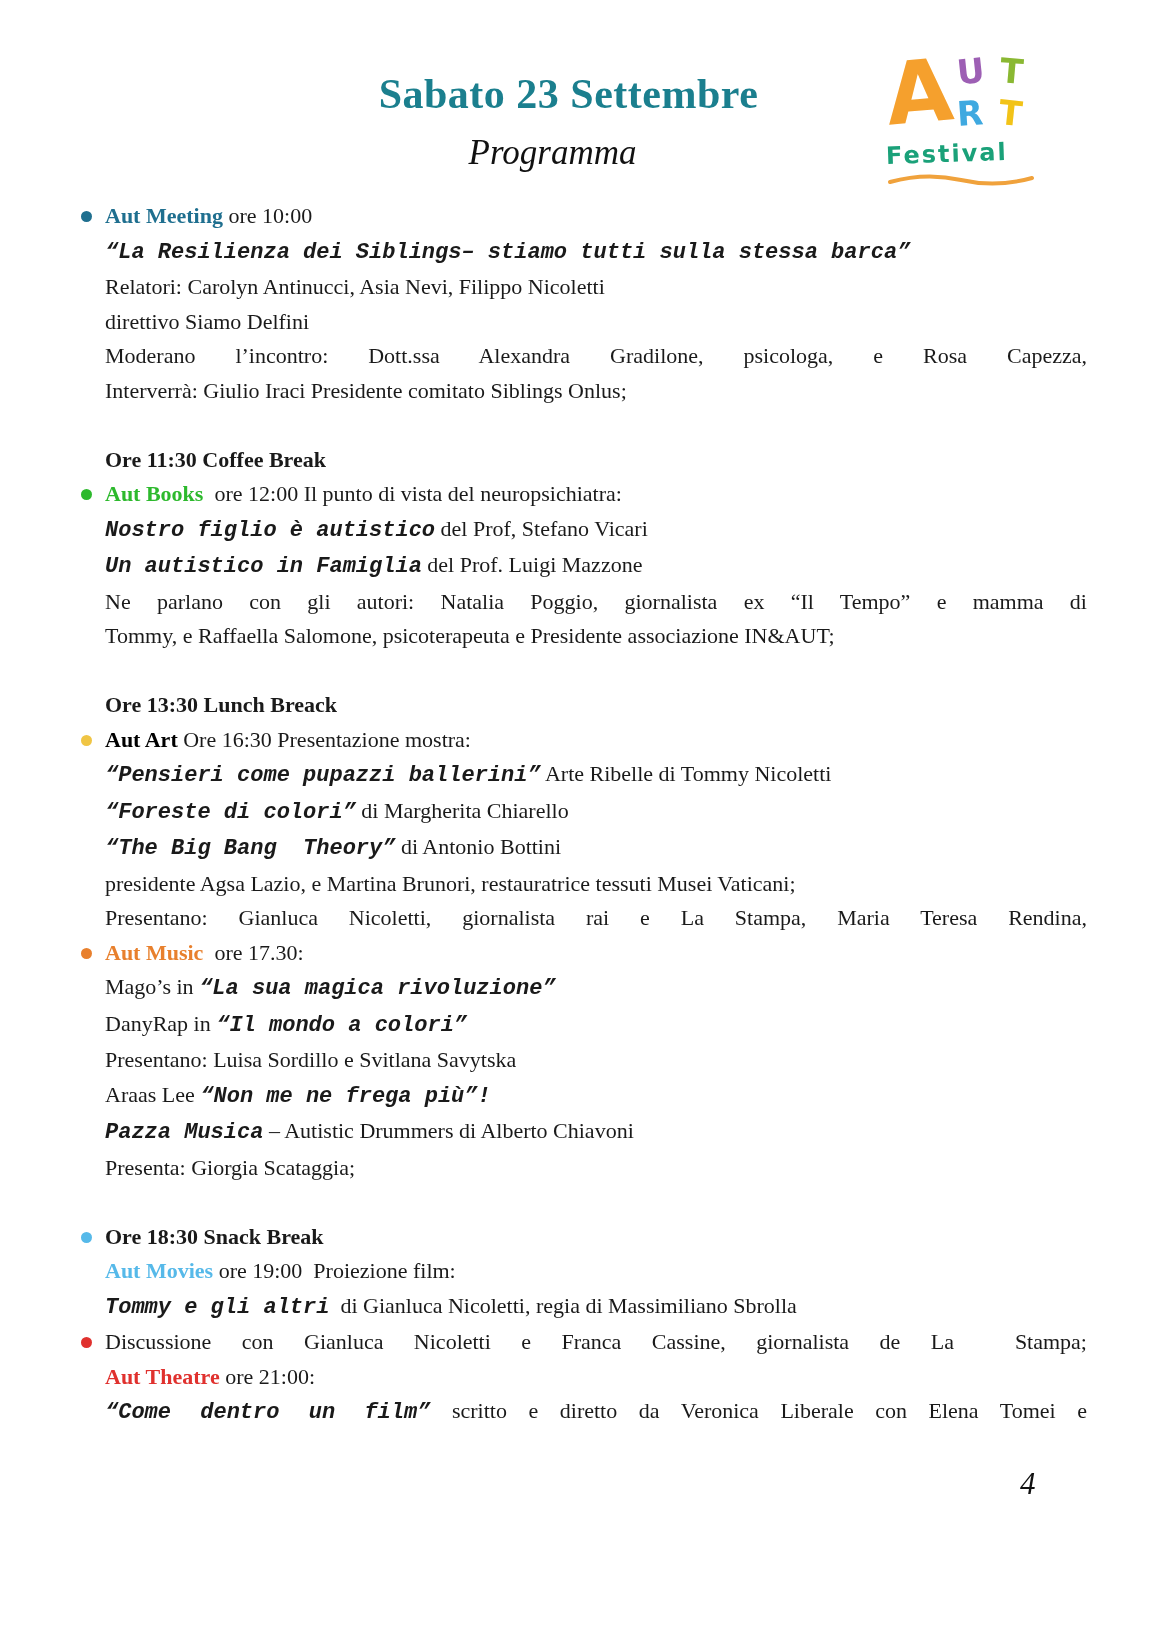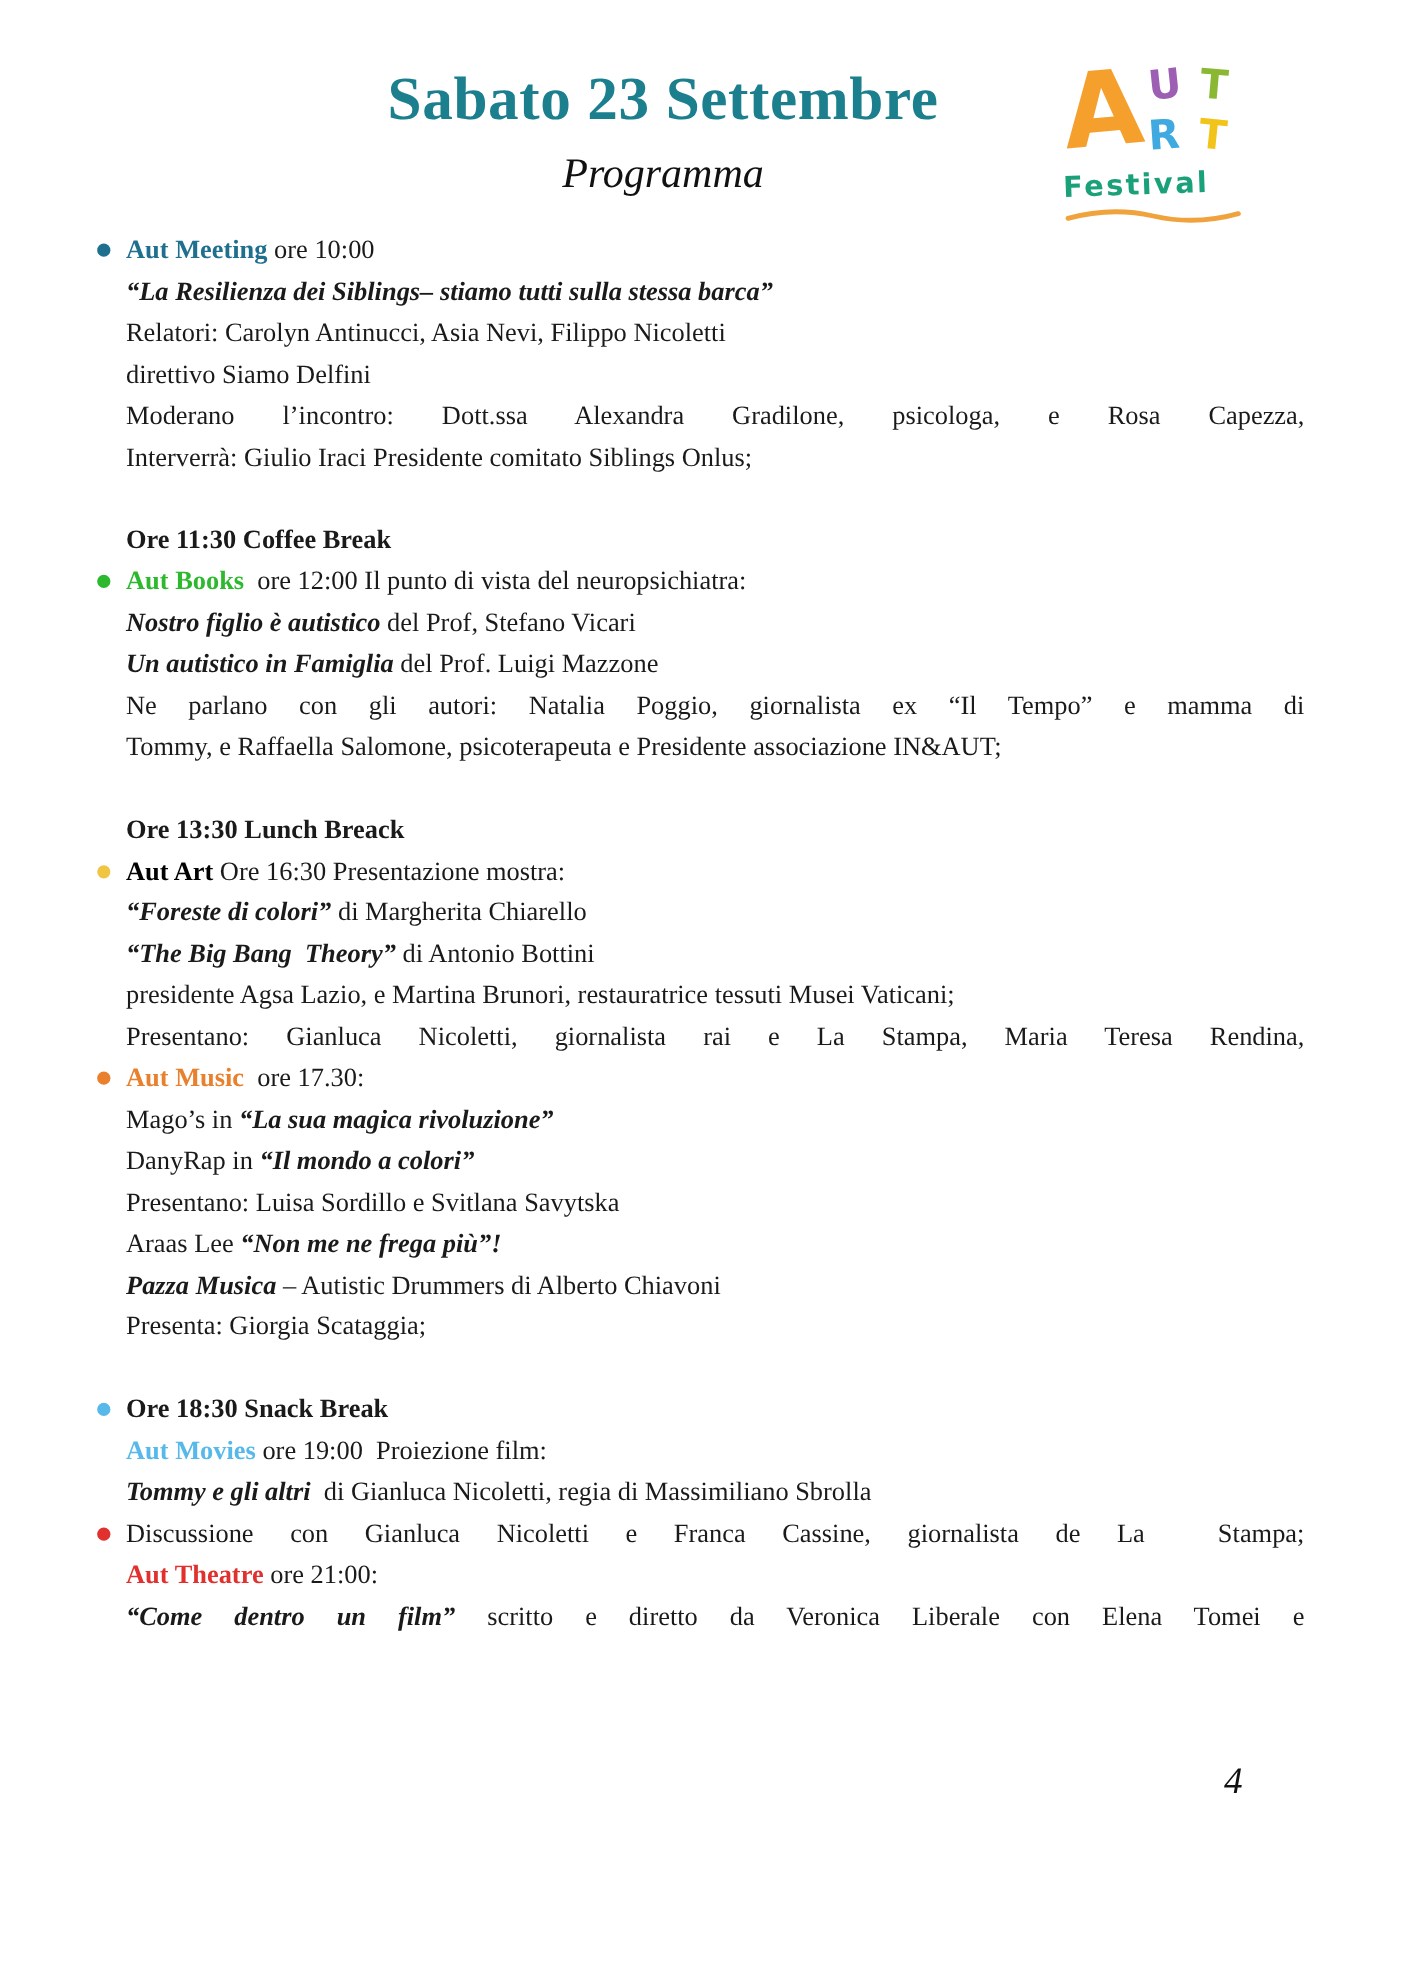--- a/index.html
+++ b/index.html
@@ -6,22 +6,22 @@
   body {
     width:1170px; height:1639px; position:relative;
     font-family:"Liberation Serif", serif; color:#1a1a1a;
     overflow:hidden;
   }
   .page { position:relative; width:1170px; height:1639px; }
 
   
   .header { padding-top:55px; }
   .title {
-    margin:0; width:1105px; text-align:center;
-    font-size:51px; font-weight:bold; color:#1b7f8e;
+    margin:16px; width:1105px; text-align:center;
+    font-size:42px; font-weight:bold; color:#1b7f8e;
     line-height:1.1; letter-spacing:0.5px;
   }
   .subtitle {
     width:1105px; text-align:center; margin-top:14px;
     font-style:italic; font-size:35px; color:#111;
   }
 
   
   .logo { position:absolute; left:886px; top:52px; width:170px; }
   .logo-top { display:flex; align-items:flex-start; }
@@ -51,21 +51,21 @@
   }
   .line.stretch {
     white-space:normal; text-align:justify; text-align-last:justify;
   }
   .line.gap { margin-top:34.5px; }
   .dot {
     position:absolute; left:-24px; top:12px;
     width:11px; height:11px; border-radius:50%;
   }
   .b { font-weight:bold; }
-  .i { font-style:italic; }
+  .i { font-style:italic;font-family:Liberation Mono, monospace; }
 
   
   .page-number {
     position:absolute; left:1020px; top:1466px;
     font-size:31px; font-style:italic; color:#111;
   }
 </style>
 </head>
 <body>
 
@@ -104,20 +104,21 @@
       <div class="line stretch"><span class="">Moderano l’incontro: Dott.ssa Alexandra Gradilone, psicologa, e Rosa Capezza,</span></div>
       <div class="line"><span class="">Interverrà: Giulio Iraci Presidente comitato Siblings Onlus;</span></div>
       <div class="line gap"><span class="b ">Ore 11:30 Coffee Break</span></div>
       <div class="line"><span class="dot" style="background: rgb(45, 185, 45);"></span><span class="b " style="color: rgb(45, 185, 45);">Aut Books</span><span class="">&nbsp; ore 12:00 Il punto di vista del neuropsichiatra:</span></div>
       <div class="line"><span class="b i">Nostro figlio è autistico</span><span class=""> del Prof, Stefano Vicari</span></div>
       <div class="line"><span class="b i">Un autistico in Famiglia</span><span class=""> del Prof. Luigi Mazzone</span></div>
       <div class="line stretch"><span class="">Ne parlano con gli autori: Natalia Poggio, giornalista ex “Il Tempo” e mamma di</span></div>
       <div class="line"><span class="">Tommy, e Raffaella Salomone, psicoterapeuta e Presidente associazione IN&amp;AUT;</span></div>
       <div class="line gap"><span class="b ">Ore 13:30 Lunch Breack</span></div>
       <div class="line"><span class="dot" style="background: rgb(240, 197, 68);"></span><span class="b " style="color: #000000;">Aut Art</span><span class=""> Ore 16:30 Presentazione mostra:</span></div>
+      <div class="line"><span class="b i">“Pensieri come pupazzi ballerini”</span><span class=""> Arte Ribelle di Tommy Nicoletti</span></div>
       <div class="line"><span class="b i">“Foreste di colori”</span><span class=""> di Margherita Chiarello</span></div>
       <div class="line"><span class="b i">“The Big Bang&nbsp; Theory”</span><span class=""> di Antonio Bottini</span></div>
       <div class="line"><span class="">presidente Agsa Lazio, e Martina Brunori, restauratrice tessuti Musei Vaticani;</span></div>
       <div class="line stretch"><span class="">Presentano: Gianluca Nicoletti, giornalista rai e La Stampa, Maria Teresa Rendina,</span></div>
       <div class="line"><span class="dot" style="background: rgb(232, 128, 45);"></span><span class="b " style="color: rgb(232, 128, 45);">Aut Music</span><span class="">&nbsp; ore 17.30:</span></div>
       <div class="line"><span class="">Mago’s in </span><span class="b i">“La sua magica rivoluzione”</span></div>
       <div class="line"><span class="">DanyRap in </span><span class="b i">“Il mondo a colori”</span></div>
       <div class="line"><span class="">Presentano: Luisa Sordillo e Svitlana Savytska</span></div>
       <div class="line"><span class="">Araas Lee </span><span class="b i">“Non me ne frega più”!</span></div>
       <div class="line"><span class="b i">Pazza Musica</span><span class=""> – Autistic Drummers di Alberto Chiavoni</span></div>

